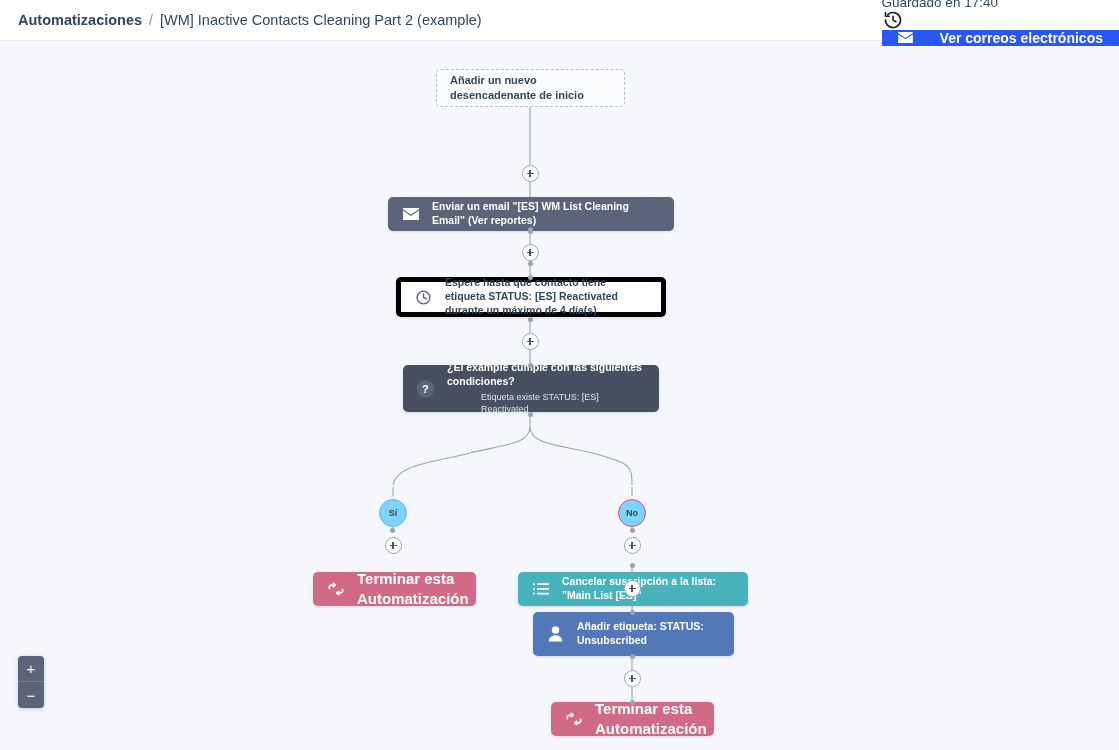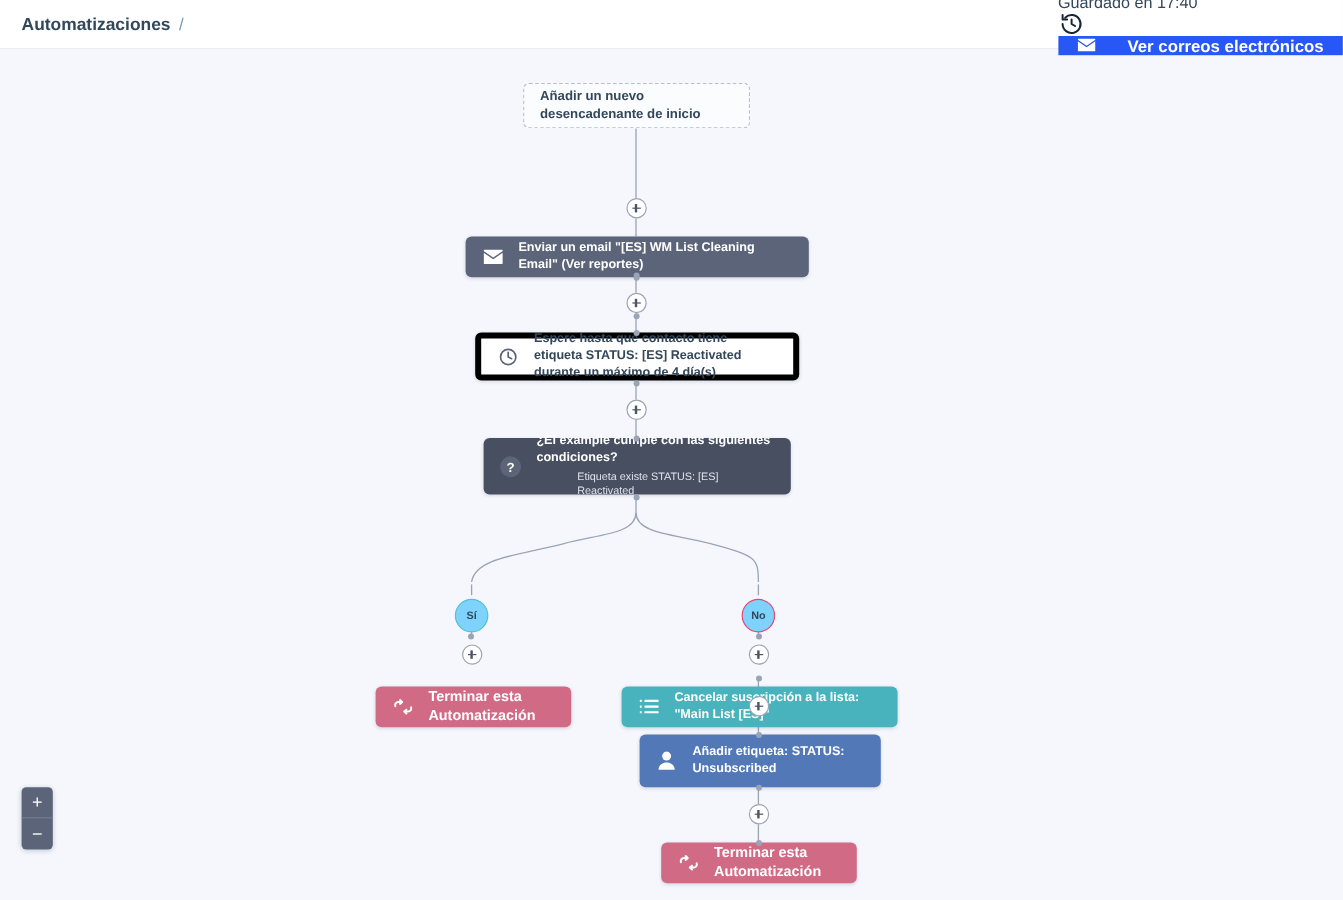--- a/index.html
+++ b/index.html
@@ -156,21 +156,21 @@
   .node-cond {
     background: #474f61;
     color: #ffffff;
     align-items: center;
   }
   .cond-title { font-size: 10.5px; font-weight: bold; margin-bottom: 4px; }
   .cond-sub   { font-size: 9px; font-weight: normal; color: #dfe3ec; }
   .node-rose {
     background: #d16a85;
     color: #ffffff;
-    font-size: 12px;
+    font-size: 15px;
     font-weight: bold;
   }
   .node-teal {
     background: #49b3bd;
     color: #ffffff;
     font-size: 10.5px;
     font-weight: bold;
   }
   .node-blue {
     background: #5278b8;
@@ -247,20 +247,21 @@
   .zoom-btn.zoom-in { border-bottom: 1px solid #737d92; }
 </style>
 </head>
 <body>
 
 <div class="header">
 
   <div class="breadcrumb">
     <span class="crumb-root">Automatizaciones</span>
     <span class="crumb-sep">/</span>
+    <span class="crumb-current">[WM] Inactive Contacts Cleaning Part 2 (example)</span>
   </div>
 
   <div class="header-right">
 
     <span class="saved-text">Guardado en 17:40</span>
 
     <span class="history-icon">
       <svg width="20" height="20" viewBox="0 0 24 24" fill="none" stroke="#1b2437" stroke-width="2" stroke-linecap="round" stroke-linejoin="round">
         <path d="M3 12a9 9 0 1 0 2.6-6.3"></path>
         <polyline points="3 3 3 7.5 7.5 7.5"></polyline>

